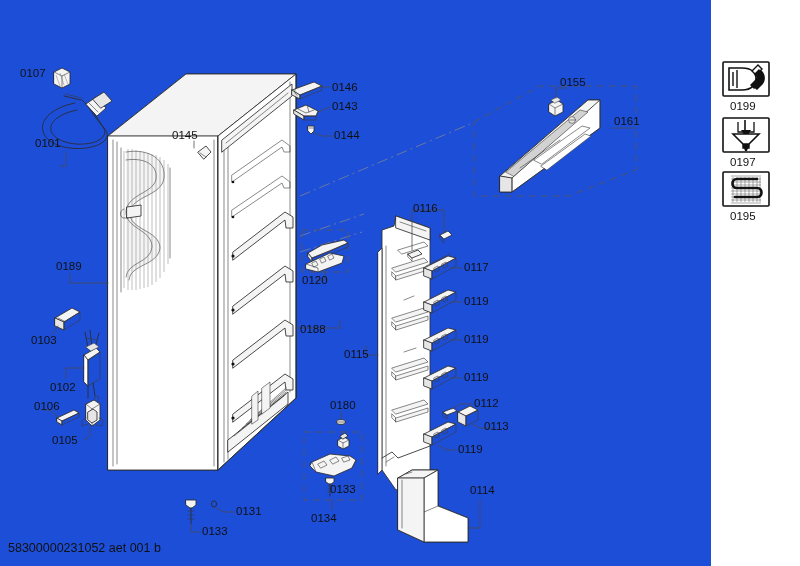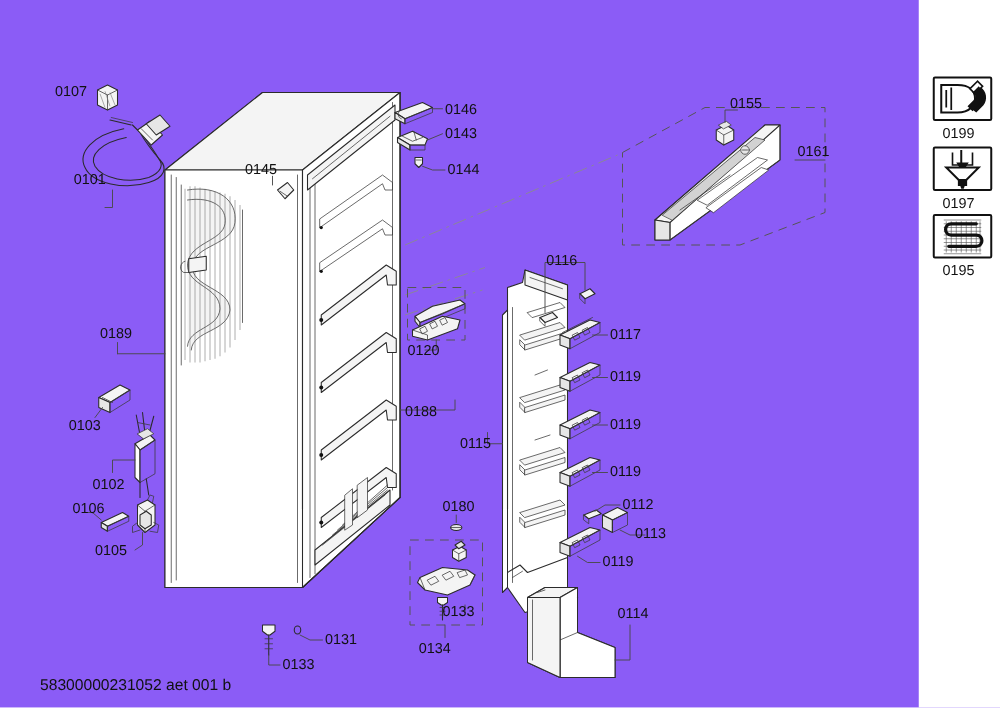--- a/index.html
+++ b/index.html
@@ -1,18 +1,18 @@
 <!DOCTYPE html>
 <html><head>
 <meta charset="utf-8">
 <style>
   html,body{margin:0;padding:0;background:#ffffff;}
   body{width:800px;height:566px;overflow:hidden;
        font-family:"Liberation Sans",sans-serif;color:#000;}
-  #sheet{position:relative;width:711px;height:566px;background:#8b5cf6;padding-left:24px;}
+  #sheet{position:relative;width:711px;height:566px;background:#1d4ed8;}
   svg{display:block;}
   .lbl{font-family:"Liberation Sans",sans-serif;font-size:11.5px;fill:#111;}
   .lbl-legend{font-family:"Liberation Sans",sans-serif;font-size:11.5px;fill:#111;}
   .foot{font-family:"Liberation Sans",sans-serif;font-size:12.5px;fill:#111;}
   .ln{stroke:#2b2b2b;stroke-width:.85;fill:none;stroke-linecap:round;stroke-linejoin:round;}
   .ln-t{stroke:#3a3a3a;stroke-width:.6;fill:none;stroke-linecap:round;stroke-linejoin:round;}
   .ln-h{stroke:#6f6f6f;stroke-width:.45;fill:none;}
   .lead{stroke:#4a4a4a;stroke-width:.75;fill:none;stroke-linecap:round;stroke-linejoin:round;}
   .dash{stroke:#555;stroke-width:.8;fill:none;stroke-dasharray:7 5;stroke-linecap:butt;}
   .dashdot{stroke:#8a8a8a;stroke-width:.7;fill:none;stroke-dasharray:11 4 2 4;}

